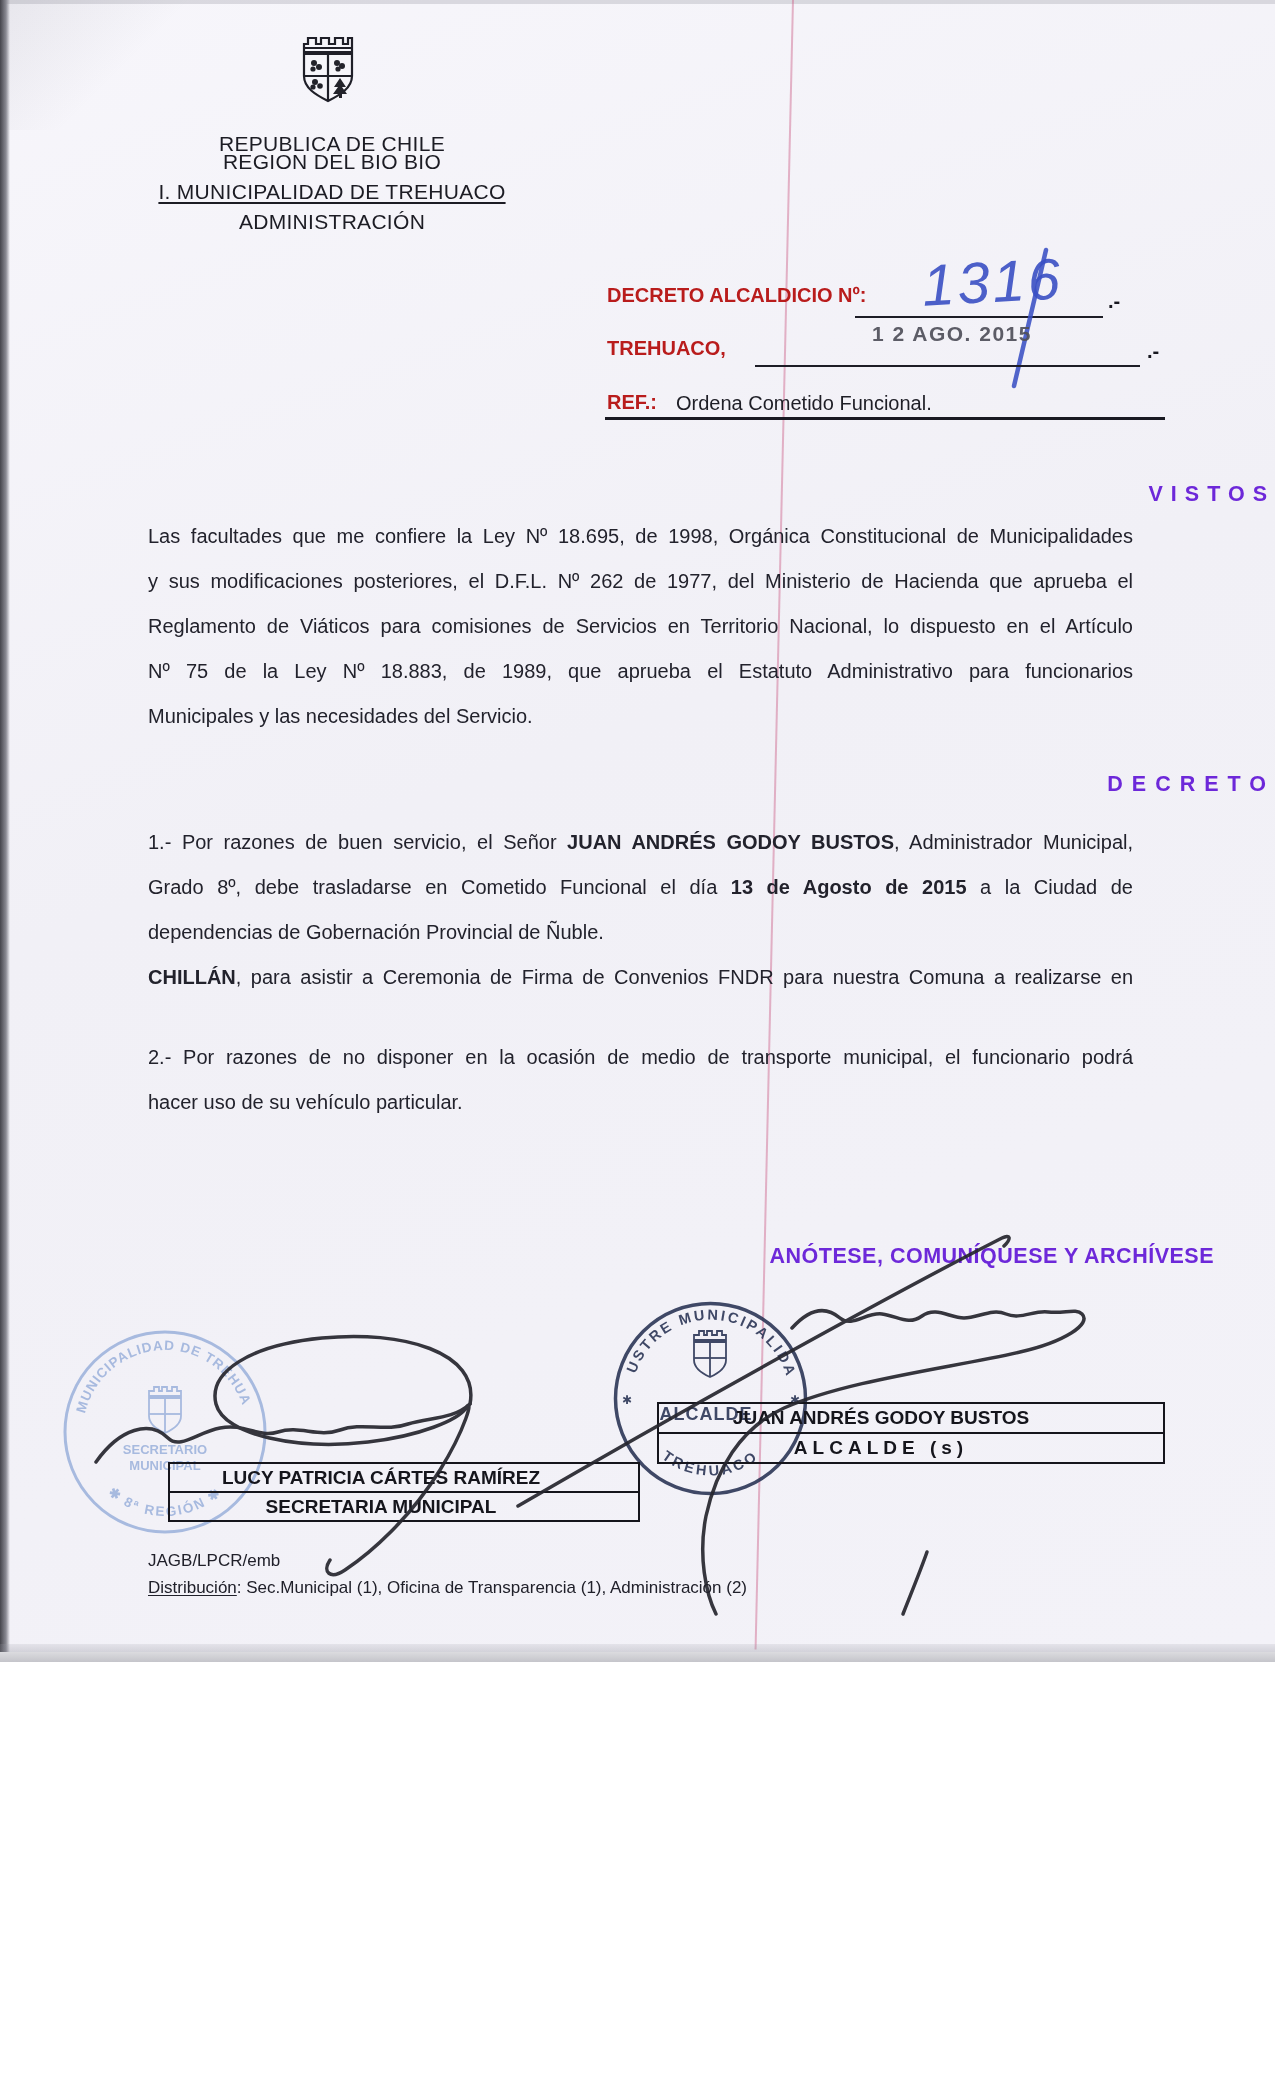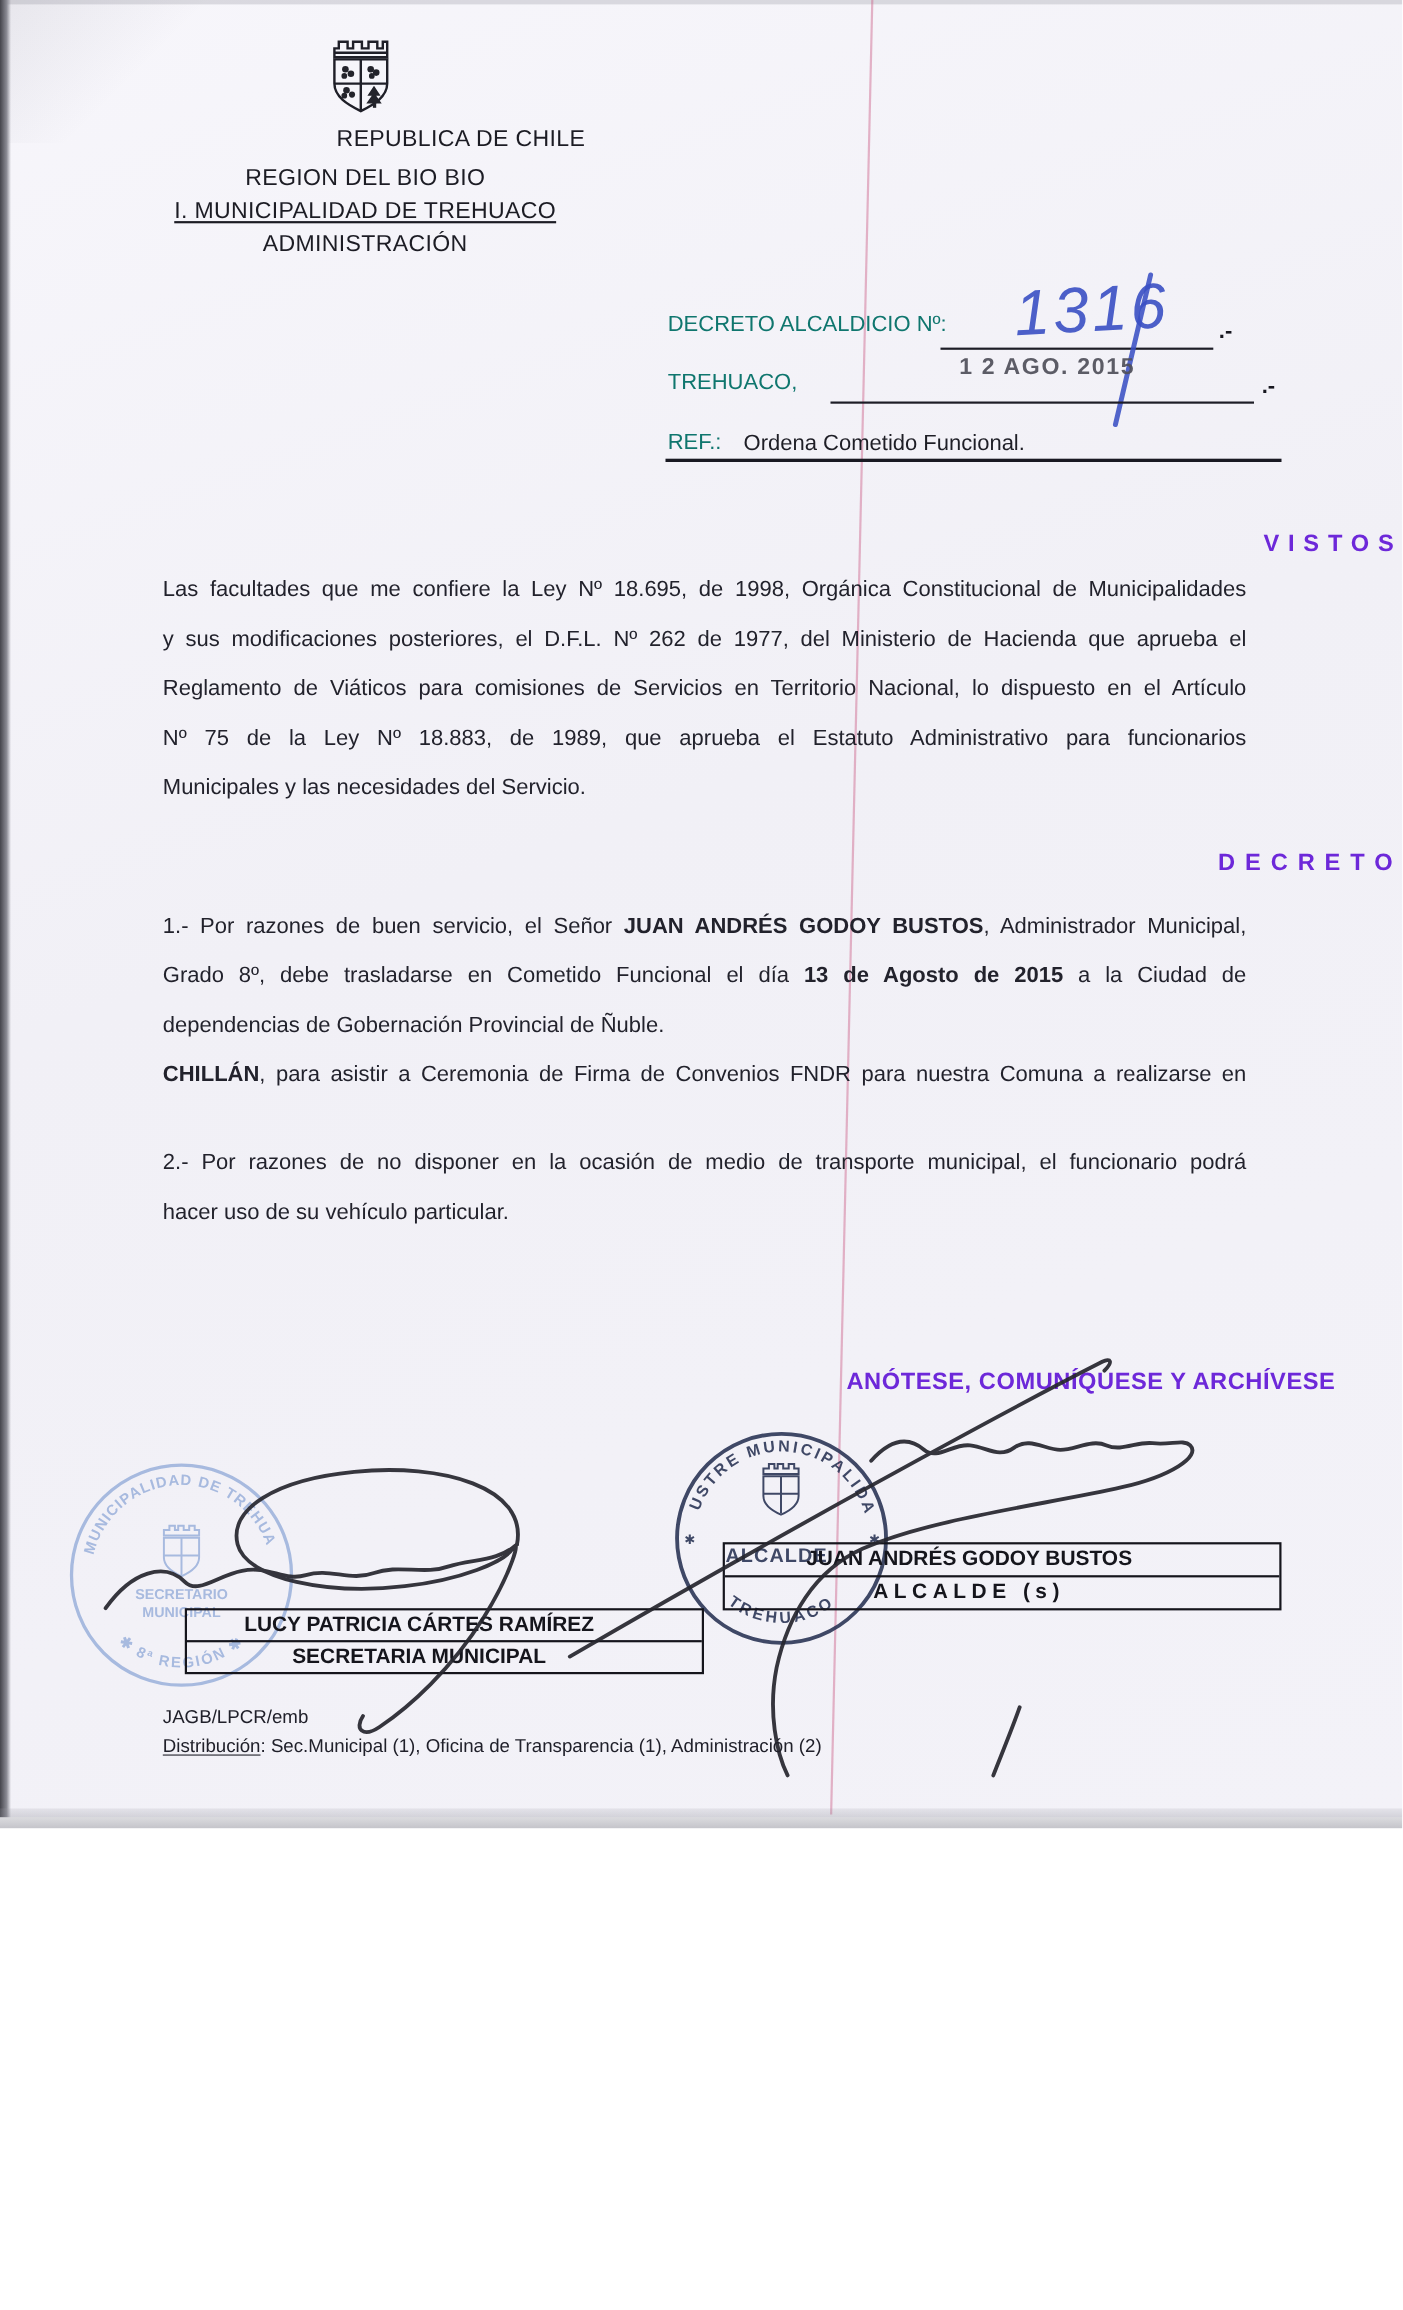--- a/index.html
+++ b/index.html
@@ -15,21 +15,21 @@
                background:linear-gradient(180deg,rgba(160,160,170,.18),rgba(125,125,138,.45));}
   #edge-top{left:0;top:0;width:1275px;height:4px;background:rgba(130,130,142,.25);}
   #fold-tl{left:0;top:0;width:190px;height:130px;
            background:linear-gradient(135deg,rgba(90,90,105,.10),rgba(0,0,0,0) 60%);}
   #crease{left:792px;top:0;width:2px;height:1650px;background:rgba(205,95,135,.45);
           transform:rotate(1.3deg);transform-origin:top center;}
   
   .lh-line{left:132px;width:400px;text-align:center;font-size:21px;letter-spacing:.3px;color:#1c1c24;}
   .lh-underline{text-decoration:underline;text-decoration-thickness:1.5px;text-underline-offset:3px;}
   
-  .dh-label{font-weight:400;font-size:20px;color:#0f766e;white-space:nowrap;}
+  .dh-label{font-weight:700;font-size:20px;color:#b91c1c;white-space:nowrap;}
   .fill-line{border-bottom:2px solid #1d1d26;height:0;}
   .suffix{font-weight:700;font-size:20px;color:#17171f;}
   #date-stamp{font-weight:700;font-size:21px;letter-spacing:1.5px;color:#50505a;opacity:.92;}
   #hand-number{font-size:58px;font-style:italic;font-weight:400;letter-spacing:3px;
                color:#3a50c4;transform:rotate(-3deg);opacity:.9;}
   .ref-normal{font-size:20px;color:#1e1e26;}
   #ref-rule{background:#191922;height:3px;}
   
   .center-head{left:0;width:1275px;text-align:right;font-weight:700;font-size:21.5px;color:#6d28d9;}
   #vistos-head{letter-spacing:8px;}
@@ -81,21 +81,21 @@
         <circle cx="54" cy="30" r="3"></circle>
         <circle cx="50" cy="33" r="2.6"></circle>
       <circle cx="27" cy="46" r="3"></circle>
         <circle cx="32" cy="50" r="2.8"></circle>
         <circle cx="25" cy="51" r="2.6"></circle>
       <path d="M52,42 L58,51 H54 L59,58 H45 L50,51 H46 Z"></path>
       <rect x="51" y="58" width="3" height="4"></rect>
     </g>
   </svg>
 
-  <div class="abs lh-line" style="top:115px;text-align:right;">REPUBLICA DE CHILE</div>
+  <div class="abs lh-line" style="top:132px;">REPUBLICA DE CHILE</div>
   <div class="abs lh-line" style="top:150px;">REGION DEL BIO BIO</div>
   <div class="abs lh-line lh-underline" style="top:180px;">I. MUNICIPALIDAD DE TREHUACO</div>
   <div class="abs lh-line" style="top:210px;">ADMINISTRACIÓN</div>
 
   <div class="abs dh-label" style="left:607px;top:284px;">DECRETO ALCALDICIO Nº:</div>
   <div class="abs fill-line" style="left:855px;top:316px;width:248px;"></div>
   <div class="abs suffix" style="left:1108px;top:290px;">.-</div>
   <div class="abs" id="hand-number" style="left:922px;top:248px;">1316</div>
   <svg class="abs noptr" style="left:1000px;top:244px;" width="60" height="150" viewBox="0 0 60 150">
     <path d="M46,6 L14,142" stroke="#3a50c4" stroke-width="4.5" stroke-linecap="round" fill="none" opacity=".88"></path>

